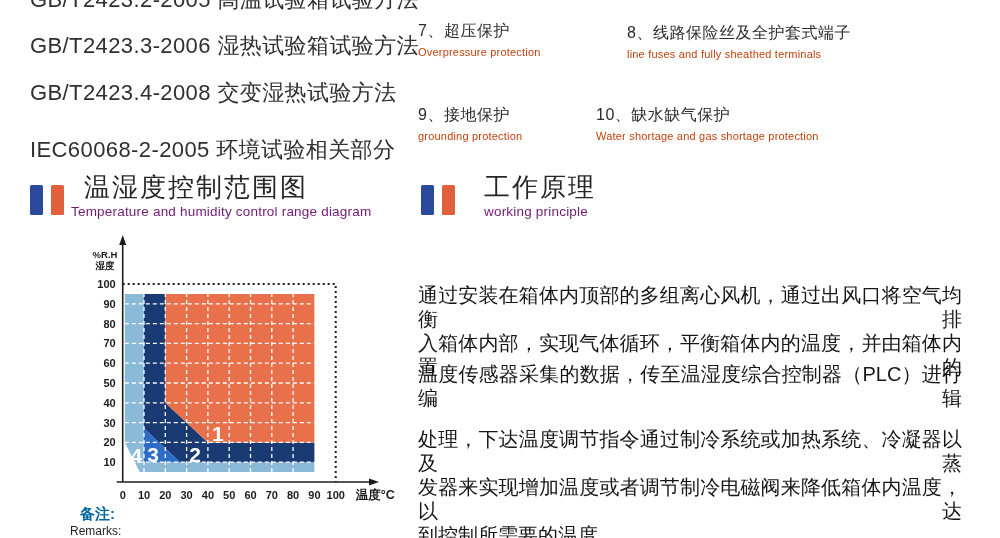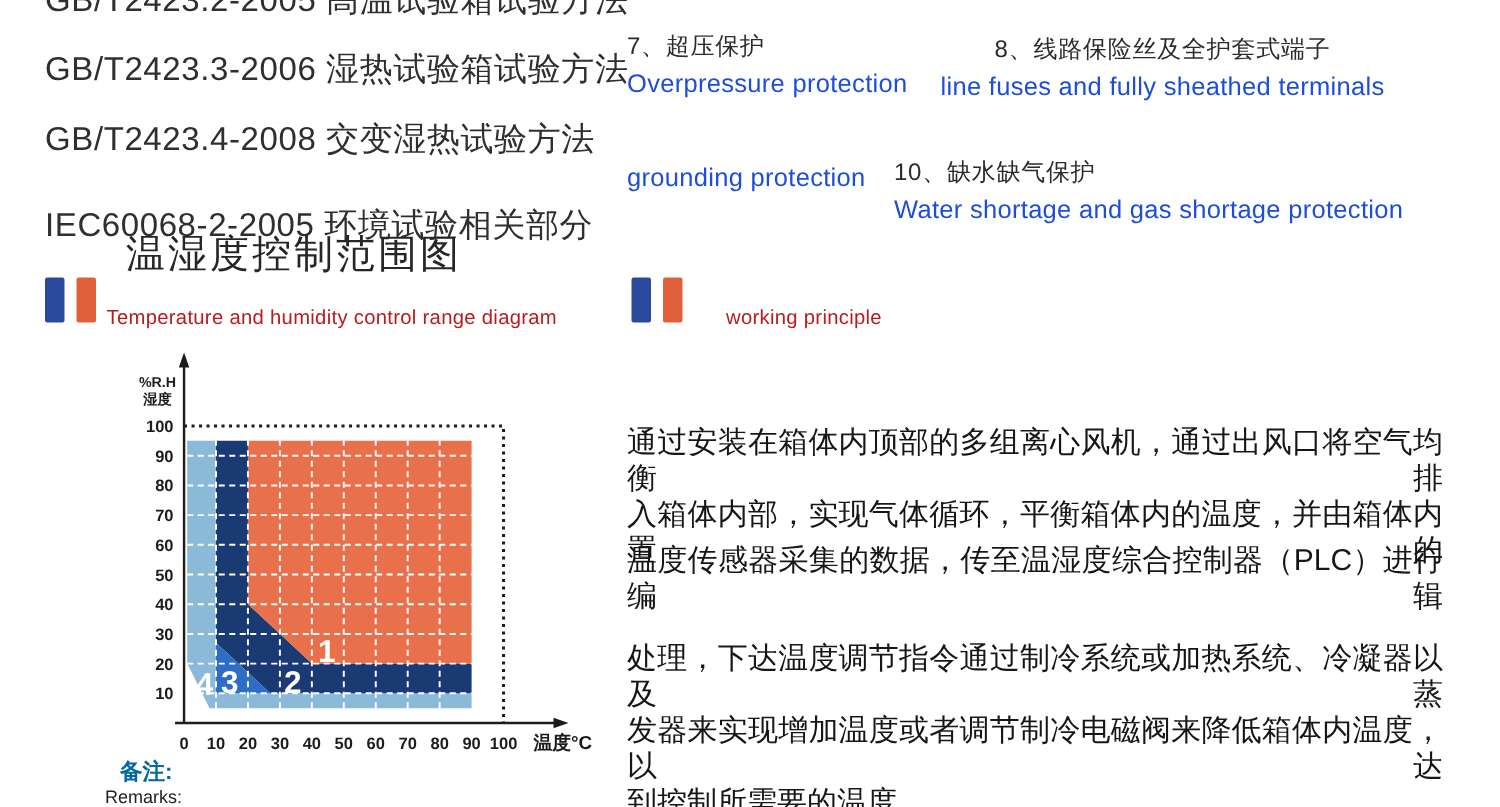--- a/index.html
+++ b/index.html
@@ -9,35 +9,35 @@
   
   .std{position:absolute;left:30px;font-size:22px;letter-spacing:.4px;color:#2f2f2f;white-space:nowrap;}
   .std0{top:-15px;}
   .std1{top:31px;}
   .std2{top:78px;}
   .std3{top:135px;}
 
   
   .prot{position:absolute;white-space:nowrap;}
   .prot .zh{font-size:16px;color:#2b2b2b;letter-spacing:.5px;}
-  .prot .en{font-size:17px;color:#1d4ed8;margin-top:4px;letter-spacing:.2px;}
+  .prot .en{font-size:11px;color:#c2410c;margin-top:4px;letter-spacing:.2px;}
   .p7{left:418px;top:21px;}
-  .p8{left:627px;top:23px;text-align:center;}
+  .p8{left:627px;top:23px;}
   .p9{left:418px;top:105px;}
   .p10{left:596px;top:105px;}
 
   
   .sec-icon{position:absolute;display:flex;gap:8px;}
   .sec-icon .bar{width:13px;height:30px;border-radius:1.5px;}
   .icon-range{left:30px;top:185px;}
   .icon-principle{left:421px;top:185px;}
   .sec-title{position:absolute;font-size:26px;color:#262626;letter-spacing:2px;white-space:nowrap;}
-  .title-range{left:84px;top:152px;}
+  .title-range{left:84px;top:170px;}
   .title-principle{left:484px;top:170px;}
-  .sec-sub{position:absolute;font-size:13.5px;color:#b91c1c;white-space:nowrap;letter-spacing:.2px;}
+  .sec-sub{position:absolute;font-size:13.5px;color:#701a75;white-space:nowrap;letter-spacing:.2px;}
   .sub-range{left:71px;top:204px;}
   .sub-principle{left:484px;top:204px;}
 
   
   .chart{position:absolute;left:78px;top:228px;}
   .chart text{font-family:"Liberation Sans","DejaVu Sans",sans-serif;}
 
   
   .remarks-zh{position:absolute;left:80px;top:505px;font-size:15px;font-weight:bold;color:#0369a1;}
   .remarks-en{position:absolute;left:70px;top:524px;font-size:12px;color:#222;}
@@ -62,38 +62,40 @@
 
   <div class="prot p7">
     <div class="zh">7、超压保护</div>
     <div class="en">Overpressure protection</div>
   </div>
   <div class="prot p8">
     <div class="zh">8、线路保险丝及全护套式端子</div>
     <div class="en">line fuses and fully sheathed terminals</div>
   </div>
   <div class="prot p9">
+    <div class="zh">9、接地保护</div>
     <div class="en">grounding protection</div>
   </div>
   <div class="prot p10">
     <div class="zh">10、缺水缺气保护</div>
     <div class="en">Water shortage and gas shortage protection</div>
   </div>
 
   <div class="sec-icon icon-range">
     <span class="bar" style="background: rgb(43, 74, 157);"></span>
     <span class="bar" style="background: rgb(224, 96, 60);"></span>
   </div>
   <div class="sec-title title-range">温湿度控制范围图</div>
   <div class="sec-sub sub-range">Temperature and humidity control range diagram</div>
 
   <div class="sec-icon icon-principle">
     <span class="bar" style="background: rgb(43, 74, 157);"></span>
     <span class="bar" style="background: rgb(224, 96, 60);"></span>
   </div>
+  <div class="sec-title title-principle">工作原理</div>
   <div class="sec-sub sub-principle">working principle</div>
 
   <svg id="range-chart-svg" class="chart" width="320" height="280" viewBox="0 0 320 280">
       <polygon points="46.8,65.9 66.0,65.9 66.0,234.2 236.4,234.2 236.4,244.1 61.7,244.1 46.8,214.4" fill="#8ABAD8"></polygon>
       <polygon points="66.0,65.9 87.3,65.9 87.3,174.8 129.9,214.4 236.4,214.4 236.4,234.2 102.2,234.2 66.0,200.5" fill="#1A3A74"></polygon>
       <polygon points="66.0,200.5 102.2,234.2 66.0,234.2" fill="#2D6DC5"></polygon>
       <polygon points="87.3,65.9 236.4,65.9 236.4,214.4 129.9,214.4 87.3,174.8" fill="#E8714C"></polygon>
       <line x1="66" y1="244.1" x2="66" y2="65.9" stroke="#fff" stroke-width="1.3" stroke-dasharray="4 3"></line>
       <line x1="87.3" y1="244.1" x2="87.3" y2="65.9" stroke="#fff" stroke-width="1.3" stroke-dasharray="4 3"></line>
       <line x1="108.6" y1="244.1" x2="108.6" y2="65.9" stroke="#fff" stroke-width="1.3" stroke-dasharray="4 3"></line>

